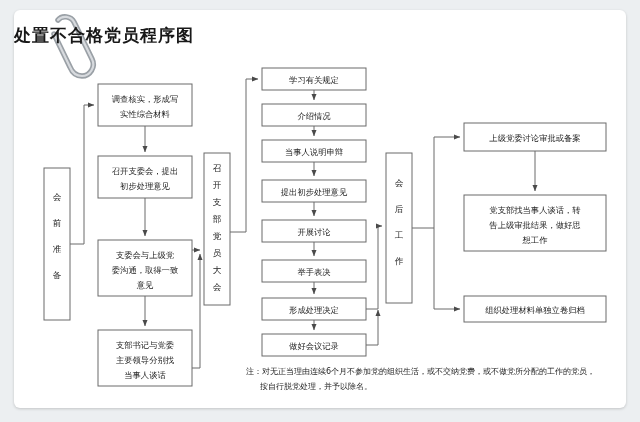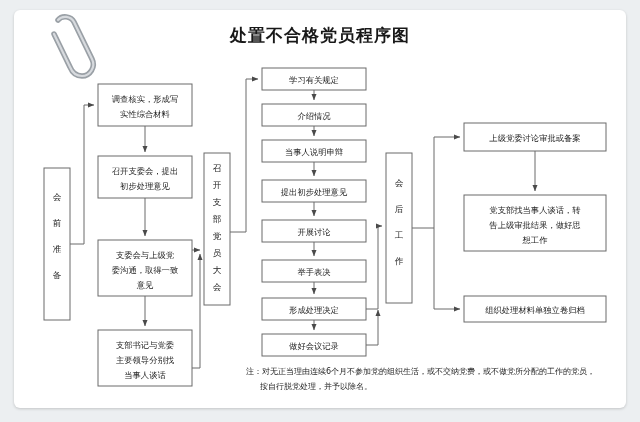--- a/index.html
+++ b/index.html
@@ -18,21 +18,21 @@
     box-shadow:0 1px 3px rgba(0,0,0,0.18);
     overflow:hidden;
   }
   #clip{
     position:absolute;left:26px;top:2px;width:60px;height:90px;
     pointer-events:none;
   }
   #title{
     position:absolute;
     left:0;top:14px;width:612px;
-    text-align:center;
+    text-align:left;
     font-family:"DejaVu Sans","Liberation Sans",sans-serif;
     font-weight:bold;
     font-size:17px;
     letter-spacing:1px;
     color:#181818;
   }
   svg#flow{position:absolute;left:0;top:0;width:612px;height:398px;}
   svg#flow text{
     font-family:"DejaVu Sans","Liberation Sans",sans-serif;
     fill:#1d1d1d;

